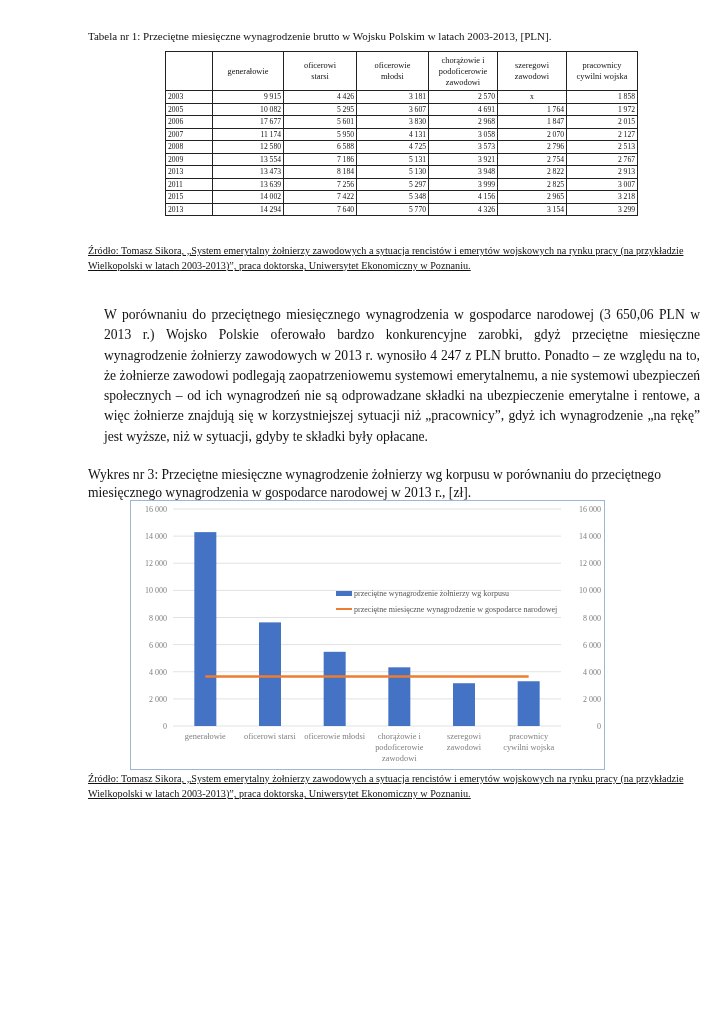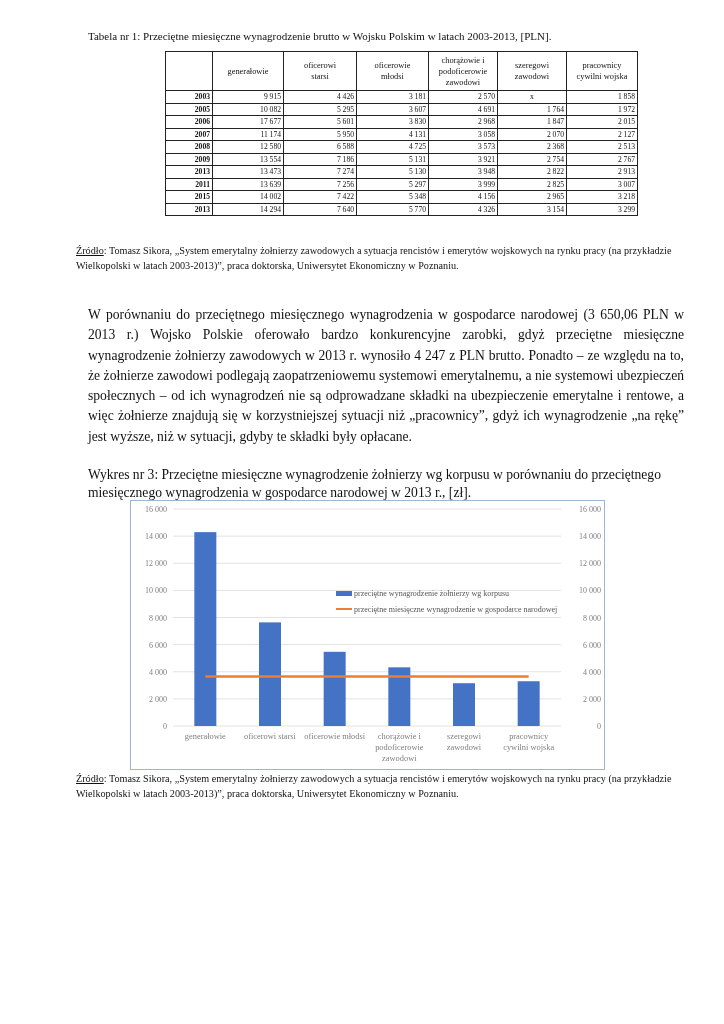--- a/index.html
+++ b/index.html
@@ -2,26 +2,26 @@
 <html><head>
 <meta charset="utf-8">
 <style>
   html, body { margin:0; padding:0; background:#fff; }
   body { width:724px; height:1024px; position:relative; font-family:"Liberation Serif", serif; color:#111; overflow:hidden; }
   .caption { position:absolute; left:88px; top:30px; font-size:11px; white-space:nowrap; }
   table.data { position:absolute; left:165px; top:51px; border-collapse:collapse; font-size:7.6px; }
   table.data td, table.data th { border:1px solid #222; padding:0 2px; height:11.5px; line-height:11px; }
   table.data th { font-weight:normal; text-align:center; font-size:8.4px; line-height:11px; height:38px; }
   table.data td { text-align:right; }
-  table.data td.yr { text-align:right;font-weight:bold; }
+  table.data td.yr { text-align:left; }
   table.data td.x { text-align:center; }
   .c0{width:42px}.c1{width:66px}.c2{width:68px}.c3{width:67px}.c4{width:64px}.c5{width:64px}.c6{width:66px}
-  .source { position:absolute; left:76px; font-size:10.2px; line-height:15px; width:600px; }
+  .source { position:absolute; left:88px; font-size:10.2px; line-height:15px; width:600px;text-decoration:underline; }
   .source .lbl { text-decoration:underline; }
-  .para { position:absolute; left:88px; top:305px; width:596px; font-size:13.6px; line-height:20.3px; text-align:justify; }
+  .para { position:absolute; left:104px; top:305px; width:596px; font-size:13.6px; line-height:20.3px; text-align:justify; }
   .chart-cap { position:absolute; left:88px; top:466px; width:600px; font-size:13.6px; line-height:18px; }
   .chart-box { position:absolute; left:130px; top:500px; width:473px; height:268px; border:1px solid #9db6d6; background:#fff; }
   svg text { font-family:"Liberation Serif", serif; }
 </style>
 </head>
 <body>
 
 <div class="caption">Tabela nr 1: Przeciętne miesięczne wynagrodzenie brutto w Wojsku Polskim w latach 2003-2013, [PLN].</div>
 
 <table class="data">
@@ -72,36 +72,36 @@
         <td class="c4">3 058</td>
         <td class="c5">2 070</td>
         <td class="c6">2 127</td>
       </tr>
       <tr>
         <td class="c0 yr">2008</td>
         <td class="c1">12 580</td>
         <td class="c2">6 588</td>
         <td class="c3">4 725</td>
         <td class="c4">3 573</td>
-        <td class="c5">2 368</td>
+        <td class="c5">2 796</td>
         <td class="c6">2 513</td>
       </tr>
       <tr>
         <td class="c0 yr">2009</td>
         <td class="c1">13 554</td>
         <td class="c2">7 186</td>
         <td class="c3">5 131</td>
         <td class="c4">3 921</td>
         <td class="c5">2 754</td>
         <td class="c6">2 767</td>
       </tr>
       <tr>
         <td class="c0 yr">2013</td>
         <td class="c1">13 473</td>
-        <td class="c2">7 274</td>
+        <td class="c2">8 184</td>
         <td class="c3">5 130</td>
         <td class="c4">3 948</td>
         <td class="c5">2 822</td>
         <td class="c6">2 913</td>
       </tr>
       <tr>
         <td class="c0 yr">2011</td>
         <td class="c1">13 639</td>
         <td class="c2">7 256</td>
         <td class="c3">5 297</td>

